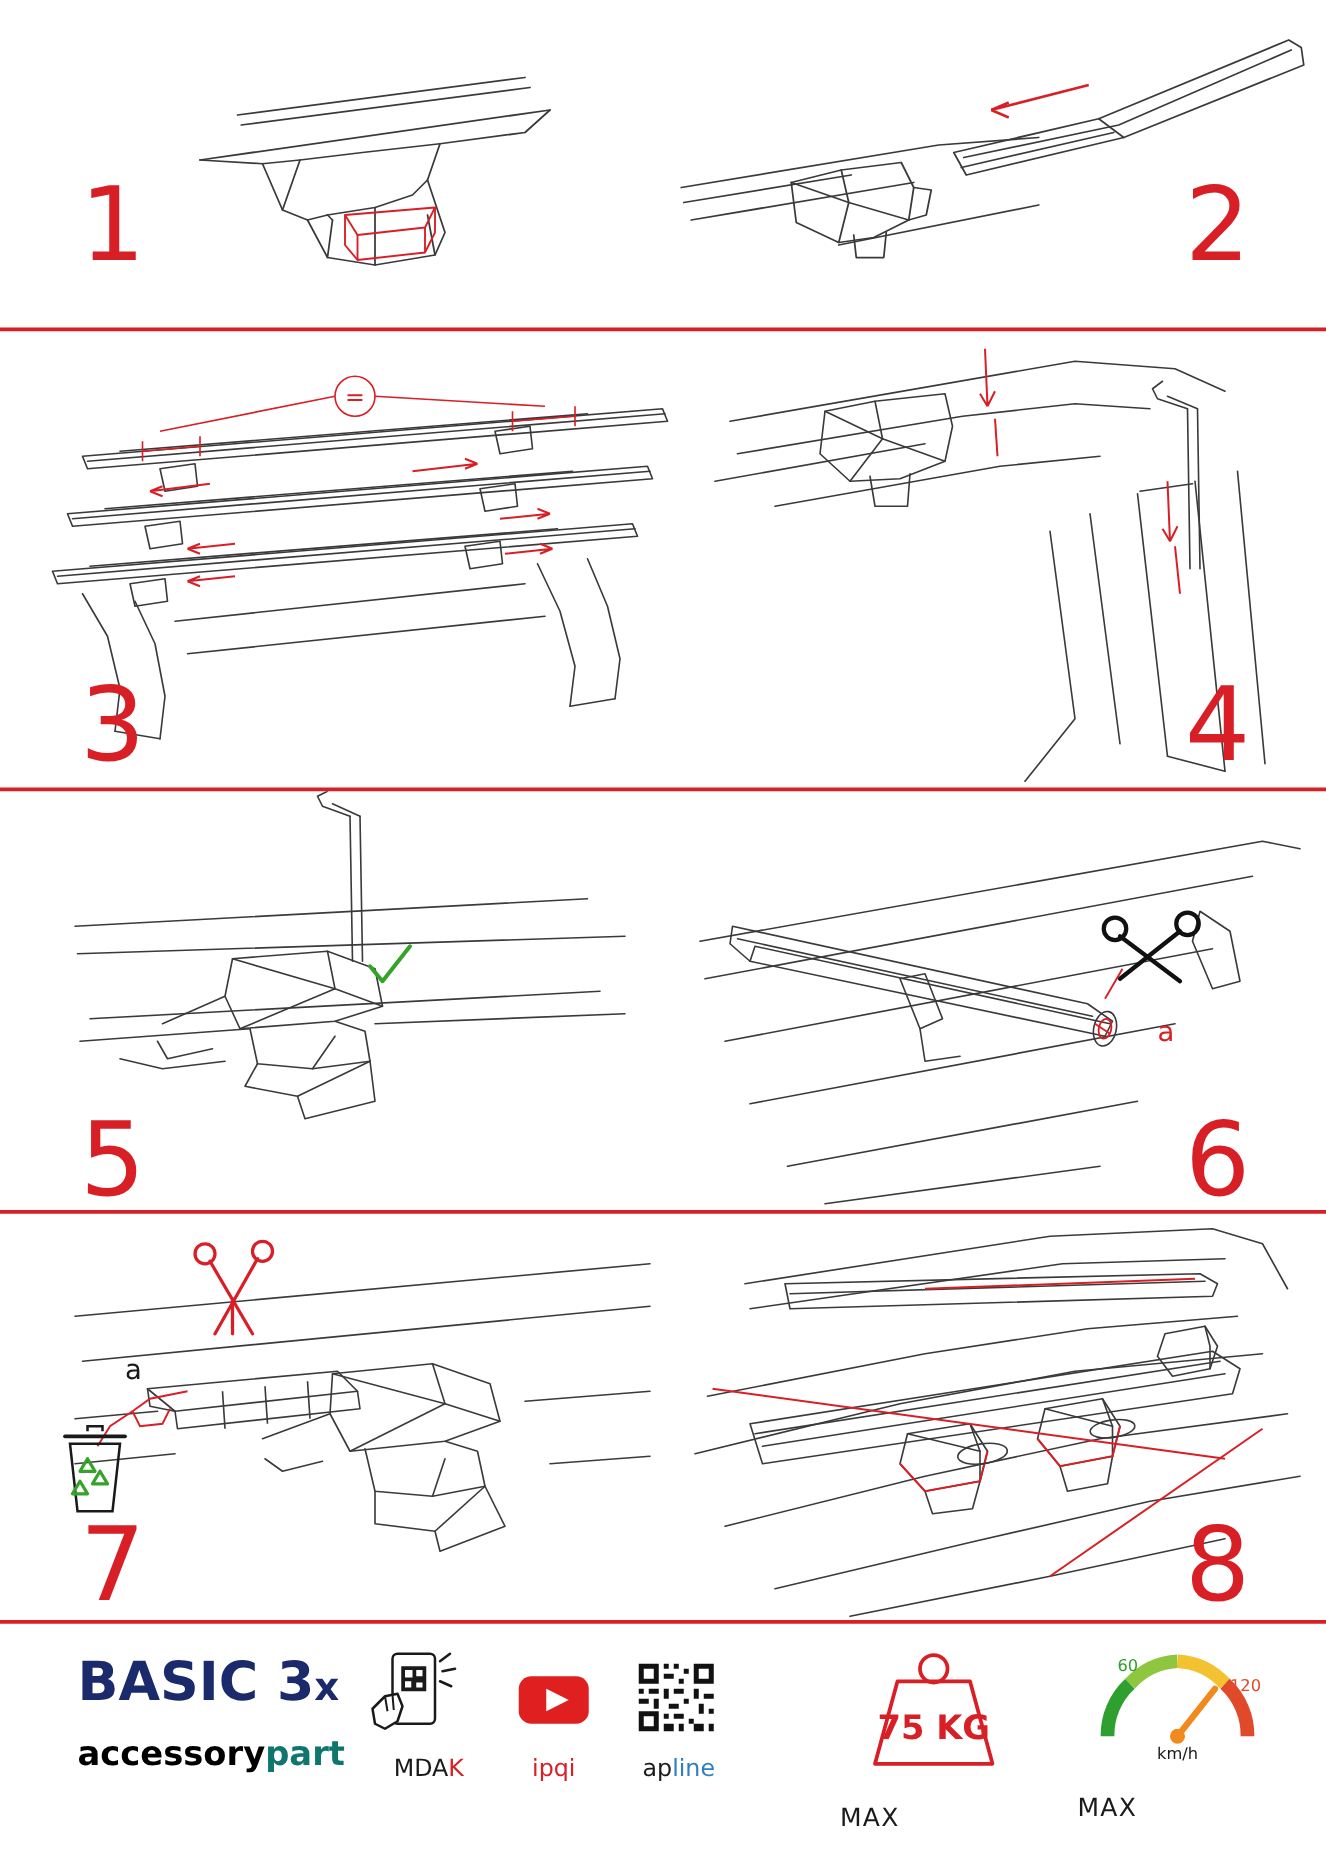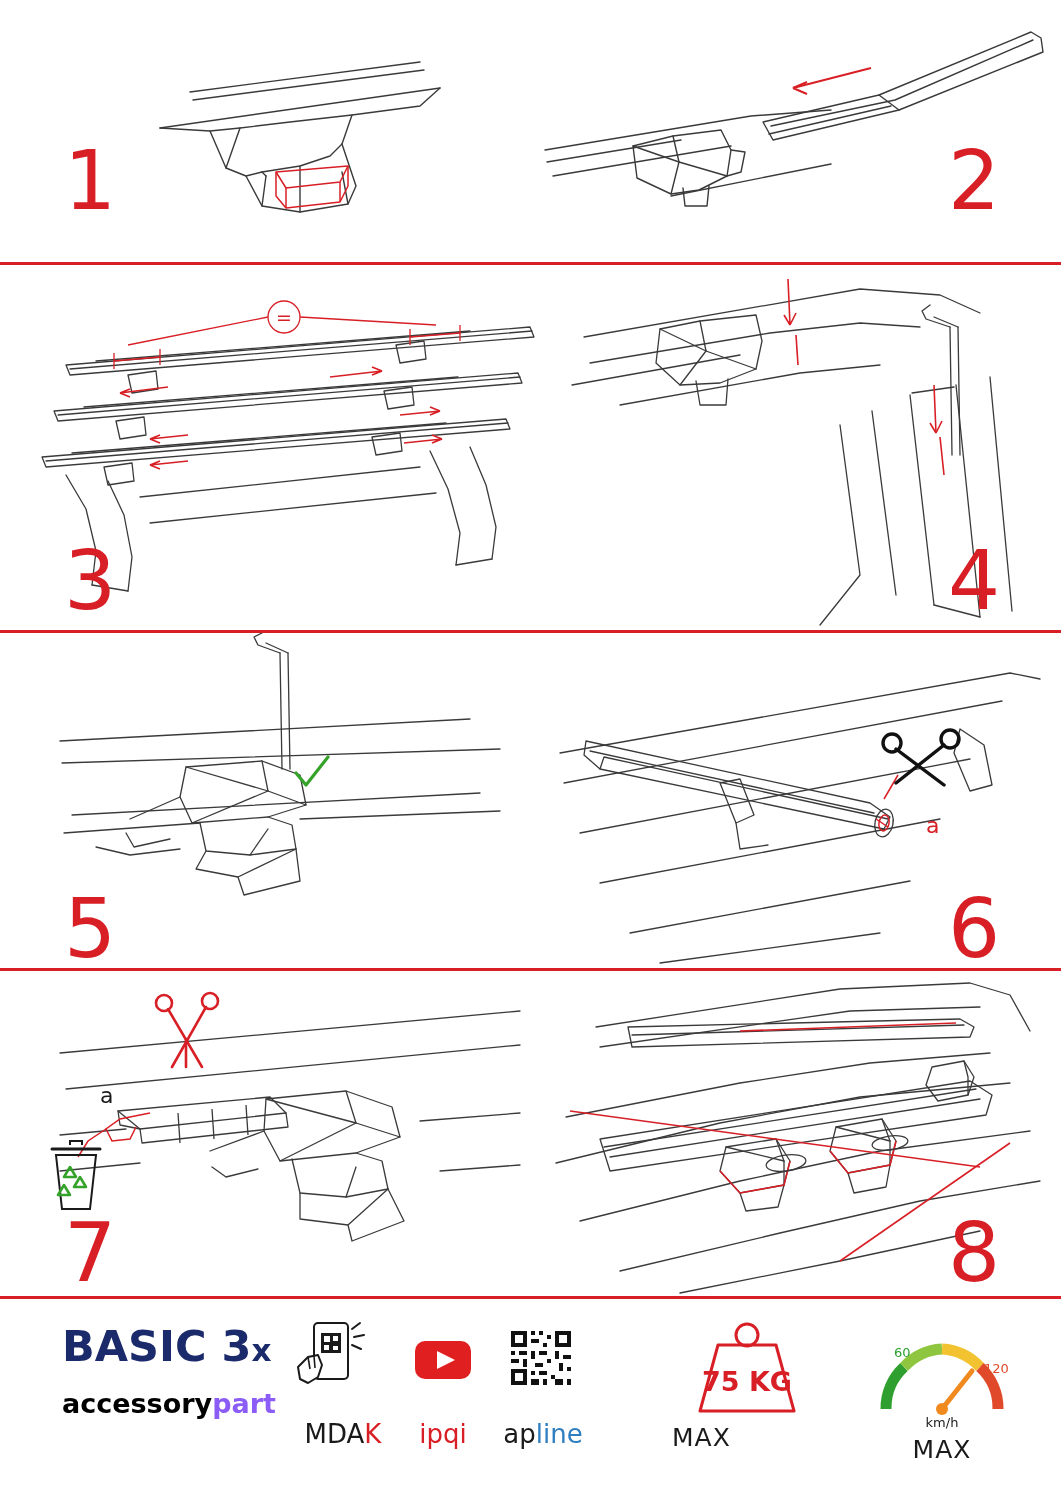--- a/index.html
+++ b/index.html
@@ -92,31 +92,31 @@
   }
   .brand-basic .x { font-size: 31px; }
   .brand-accessory {
     margin-top: 22px;
     font-family: "DejaVu Sans", sans-serif;
     font-size: 27px;
     font-weight: bold;
     line-height: 1;
   }
   .brand-accessory .a { color: #000000; }
-  .brand-accessory .b { color: #8b5cf6; }
+  .brand-accessory .b { color: #0f766e; }
 
   .logo-col {
     position: absolute;
     text-align: center;
   }
   .logo-col .cap {
     font-family: "DejaVu Sans", sans-serif;
-    font-size: 26px;
+    font-size: 19px;
     font-weight: 500;
-    margin-top: 24px;
+    margin-top: 8px;
     line-height: 1;
   }
   .mdak   { left: 288px; top: 22px; width: 110px; }
   .ipqi   { left: 398px; top: 22px; width: 90px; }
   .apline { left: 478px; top: 22px; width: 130px; }
 
   .cap-mdak { color: #1a1a1a; }
   .cap-mdak .k { color: #d81f26; }
   .cap-ipqi { color: #d81f26; }
   .cap-apline .p1c { color: #1a1a1a; }
@@ -124,29 +124,28 @@
 
   .weight-block {
     position: absolute;
     left: 672px;
     top: 12px;
     width: 150px;
   }
   .speed-block {
     position: absolute;
     left: 862px;
-    top: 24px;
+    top: 4px;
     width: 160px;
-    text-align: center;
   }
   .max-label {
     font-family: "DejaVu Sans", sans-serif;
-    font-size: 25px;
+    font-size: 20px;
     color: #1a1a1a;
-    margin-top: 0;
+    margin-top: 18px;
     letter-spacing: 1px;
   }
   .kgtext {
     font-family: "DejaVu Sans", sans-serif;
     font-size: 27px;
     fill: #d81f26;
     font-weight: bold;
   }
 </style>
 </head>

